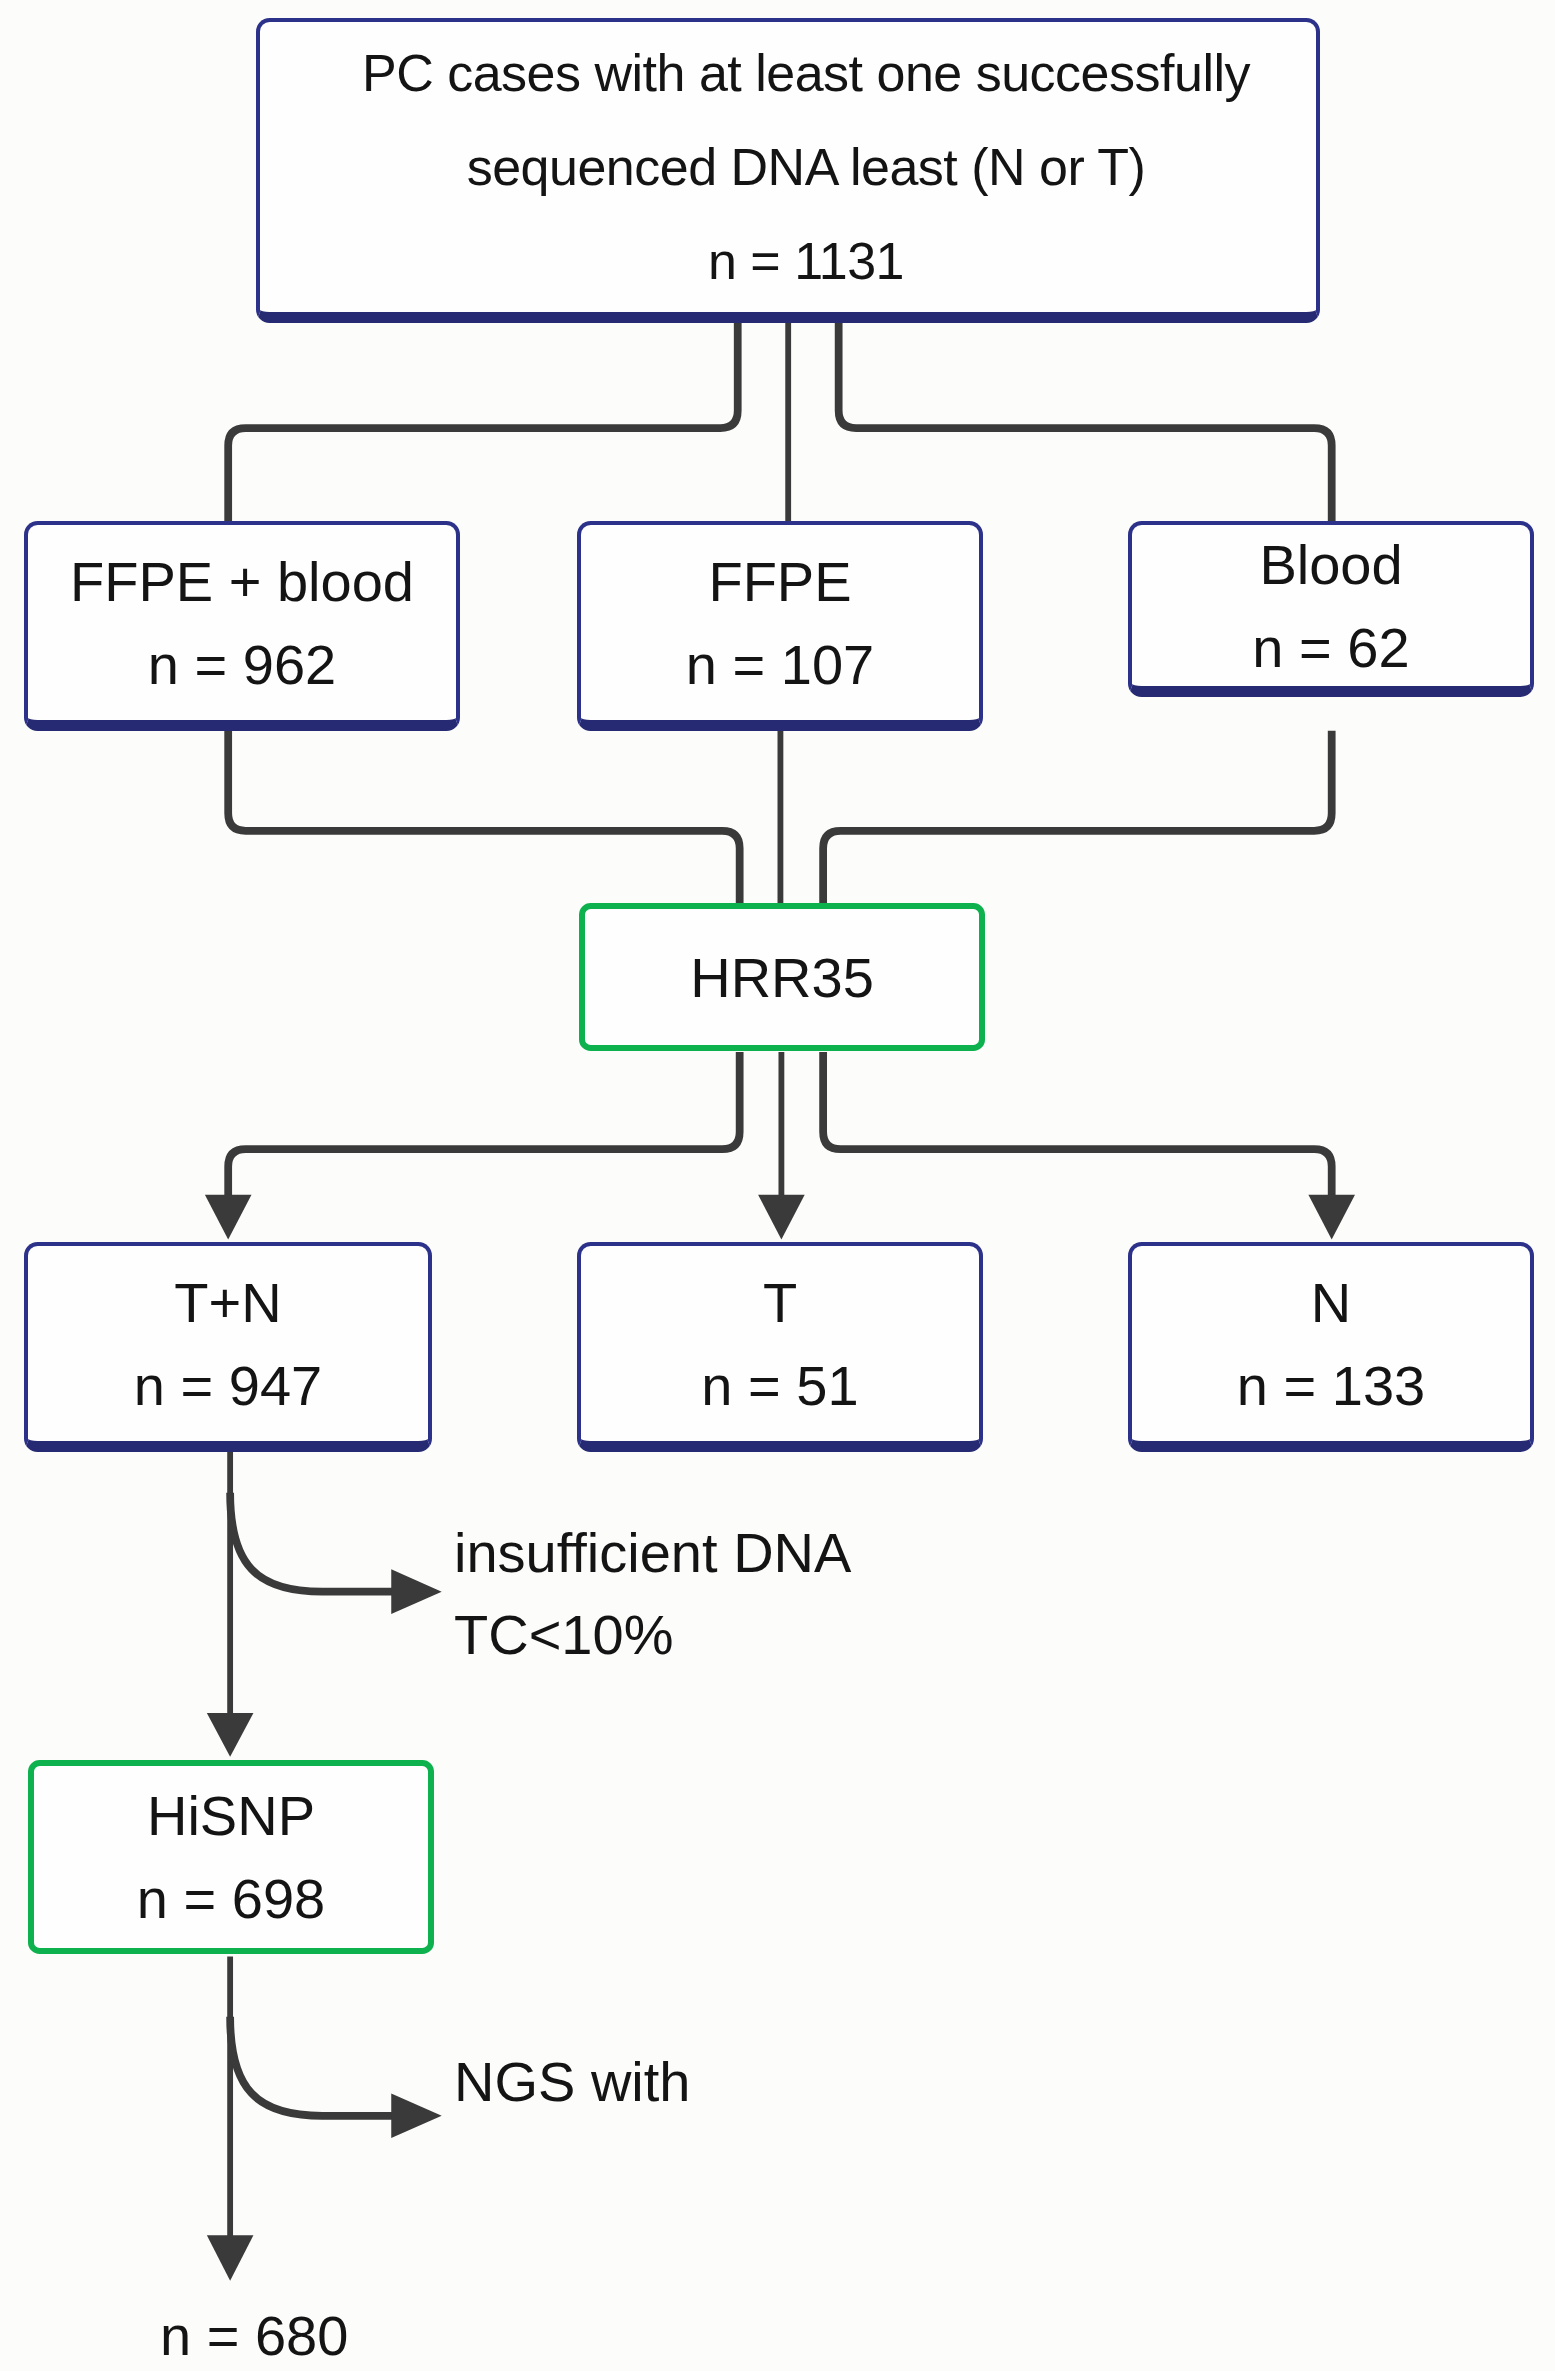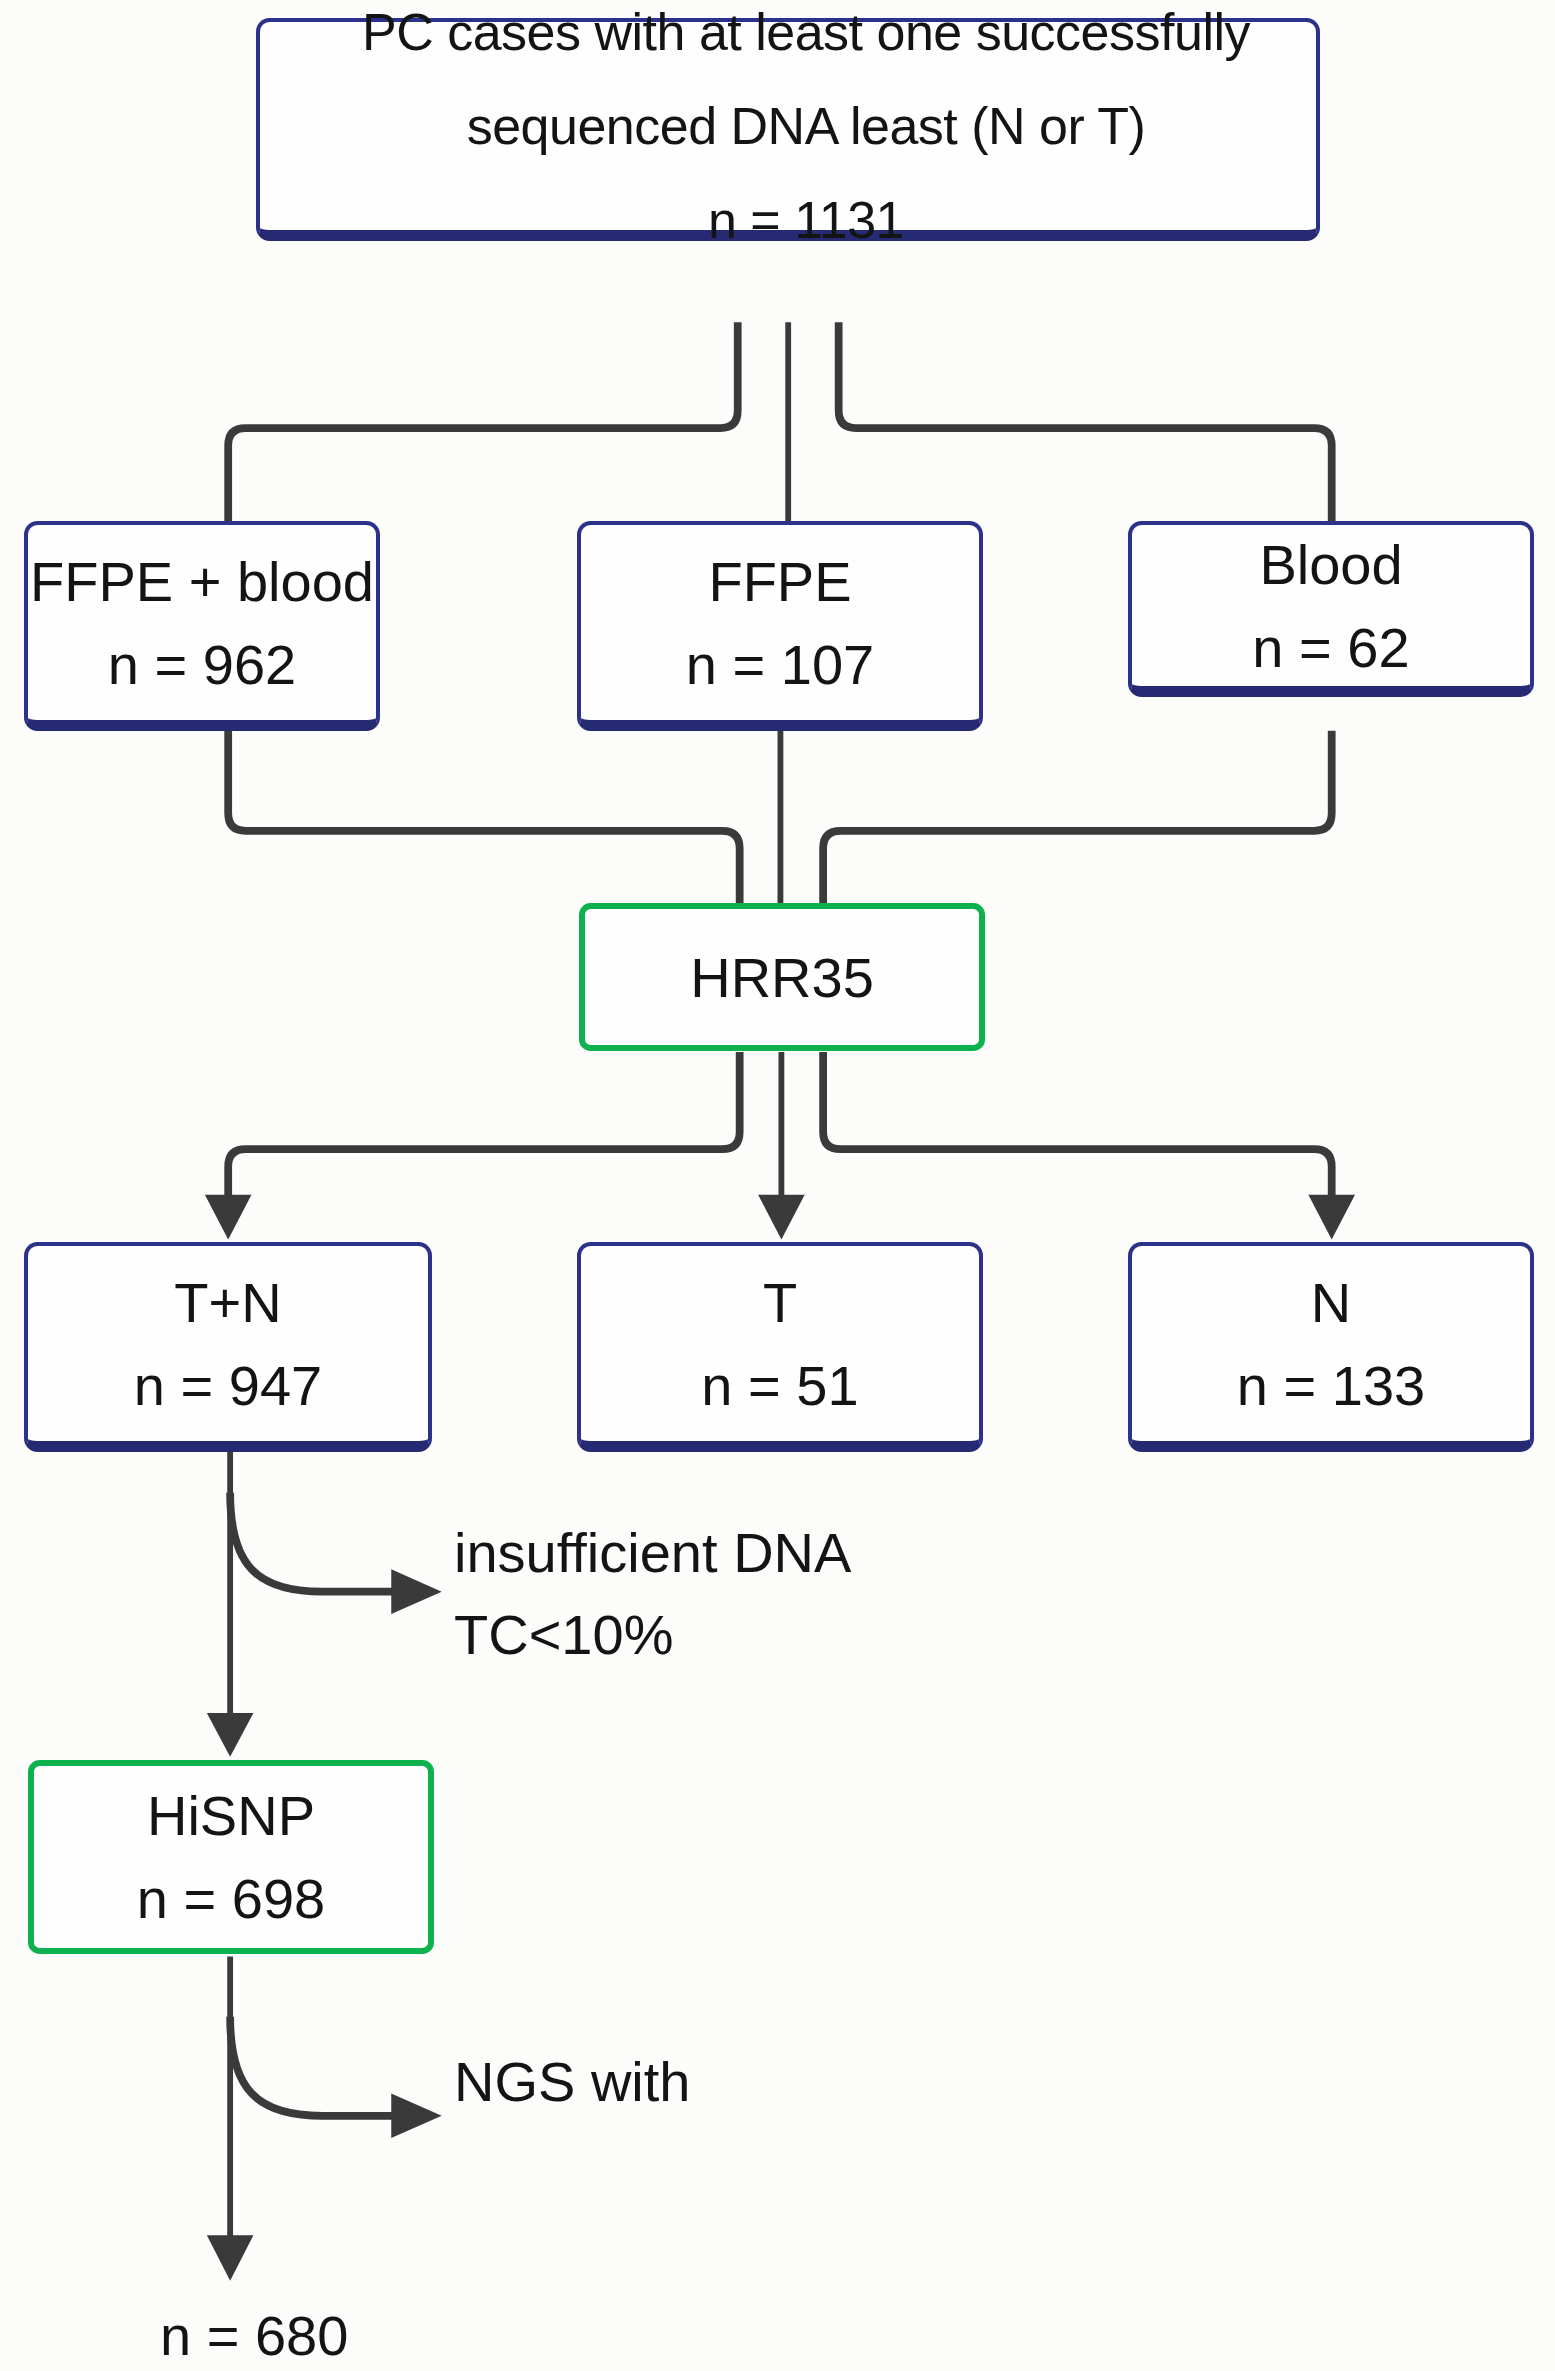--- a/index.html
+++ b/index.html
@@ -96,27 +96,27 @@
     <polygon class="head" points="213,1765 261,1765 237,1810"></polygon>
     <path class="flow w8" d="M 237 1538 C 237 1612 264 1640 332 1640 H 404"></path>
     <polygon class="head" points="403,1617 403,1663 455,1640"></polygon>
 
     <path class="flow w6" d="M 237 2016 V 2306"></path>
     <polygon class="head" points="213,2303 261,2303 237,2350"></polygon>
     <path class="flow w8" d="M 237 2078 C 237 2152 264 2180 332 2180 H 404"></path>
     <polygon class="head" points="403,2157 403,2203 455,2180"></polygon>
   </svg>
 
-  <div class="node navy-node top" style="left:256px;top:17.5px;width:1064px;height:223px;padding-left:36px;">
+  <div class="node navy-node top" style="left:256px;top:17.5px;width:1064px;height:305px;padding-left:36px;">
     <div class="ln">PC cases with at least one successfully</div>
     <div class="ln">sequenced DNA least (N or T)</div>
     <div class="ln">n = 1131</div>
   </div>
 
-  <div class="node navy-node" style="left:24px;top:521px;width:356px;height:210px;">
+  <div class="node navy-node" style="left:24px;top:521px;width:436px;height:210px;">
     <div class="ln">FFPE + blood</div>
     <div class="ln">n = 962</div>
   </div>
 
   <div class="node navy-node" style="left:577px;top:521px;width:406px;height:210px;">
     <div class="ln">FFPE</div>
     <div class="ln">n = 107</div>
   </div>
 
   <div class="node navy-node" style="left:1128px;top:521px;width:406px;height:176px;">

